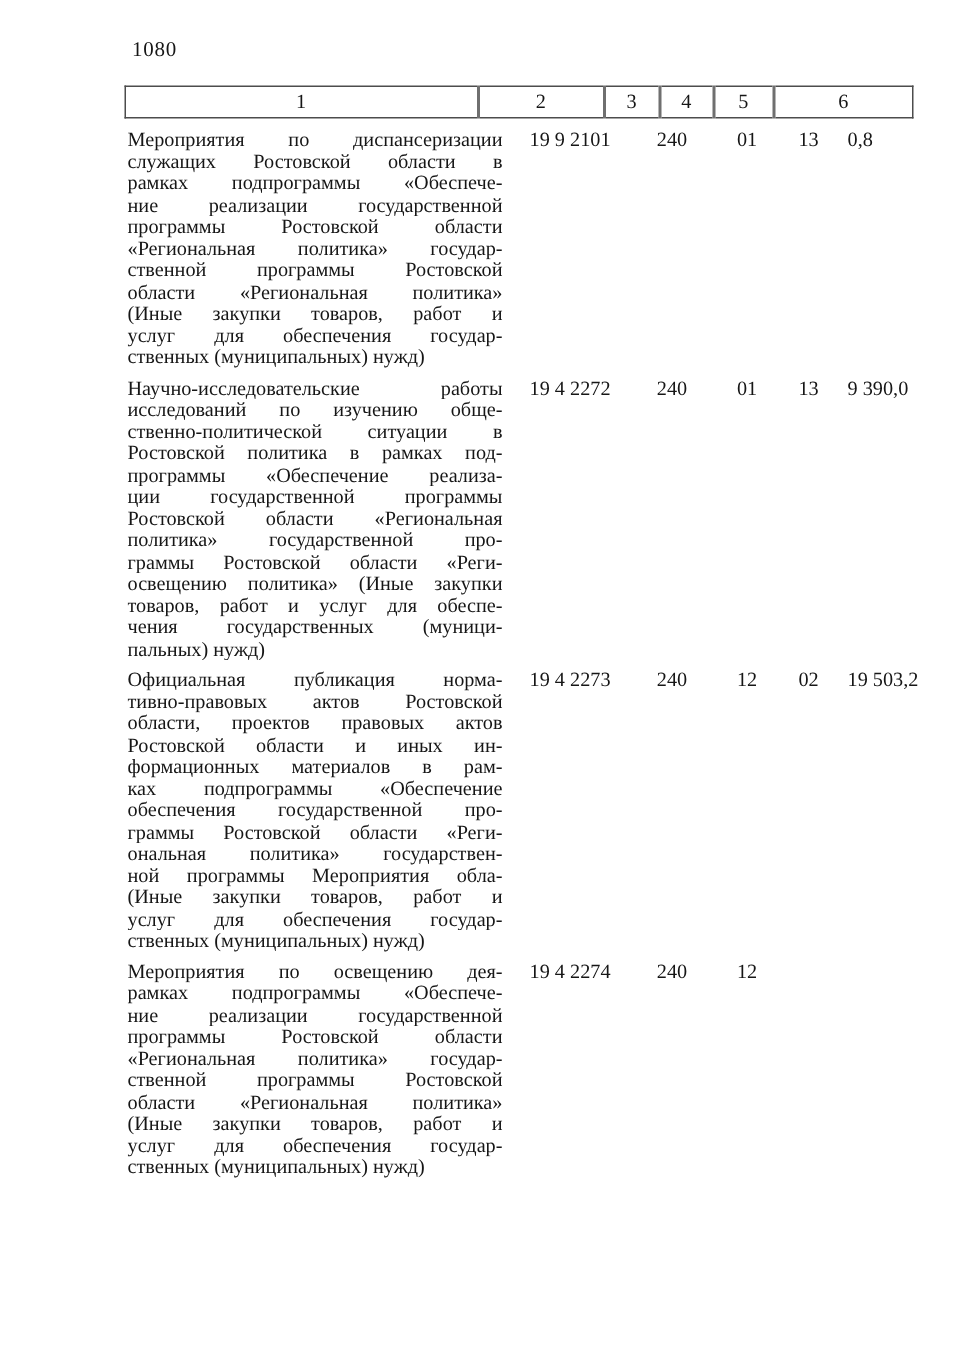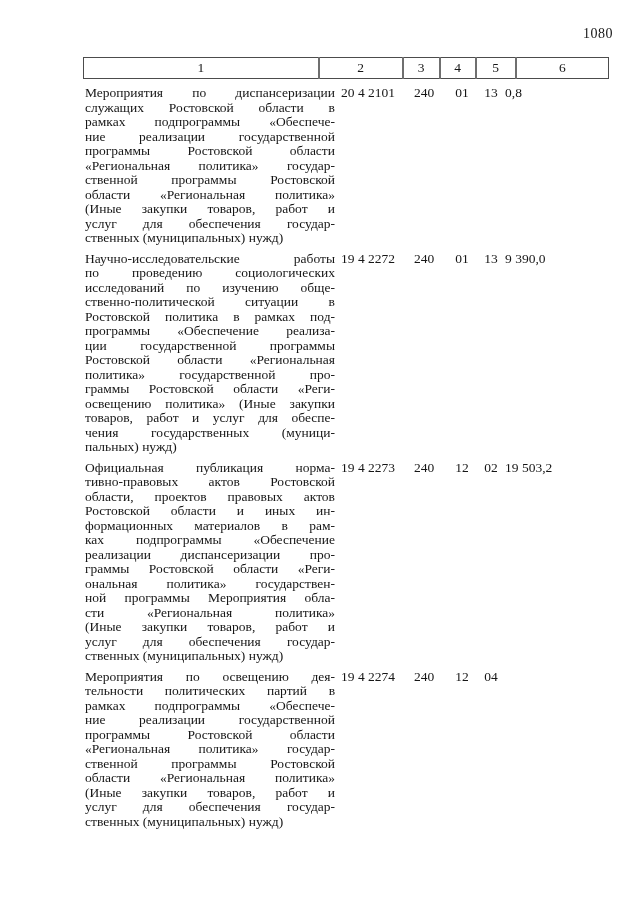--- a/index.html
+++ b/index.html
@@ -14,21 +14,21 @@
   }
   .page {
     position: relative;
     width: 640px;
     height: 905px;
   }
   .page-number {
     padding-top: 26px;
     width: 525px;
     margin-left: 88px;
-    text-align: right;
+    text-align: left;
     font-size: 14px;
     letter-spacing: 0.5px;
   }
   table.header-table {
     border-collapse: collapse;
     table-layout: fixed;
     width: 525px;
     margin: 15px 0 0 83px;
   }
   table.header-table td {
@@ -47,20 +47,21 @@
   .rows {
     margin-left: 85px;
     margin-top: 7px;
   }
   .row {
     display: grid;
     grid-template-columns: 250px 66px 46px 30px 28px 103px;
     margin-bottom: 6px;
     font-size: 13.5px;
     line-height: 14.5px;
+    gap: 12px;
   }
   .cell { padding: 0; }
   .c2, .c3, .c4, .c5 { text-align: center; }
   .c6 { text-align: left; }
   .jline {
     text-align: justify;
     text-align-last: justify;
     white-space: normal;
     overflow: hidden;
   }
@@ -102,31 +103,30 @@
           <div class="jline">рамках подпрограммы «Обеспече-</div>
           <div class="jline">ние реализации государственной</div>
           <div class="jline">программы Ростовской области</div>
           <div class="jline">«Региональная политика» государ-</div>
           <div class="jline">ственной программы Ростовской</div>
           <div class="jline">области «Региональная политика»</div>
           <div class="jline">(Иные закупки товаров, работ и</div>
           <div class="jline">услуг для обеспечения государ-</div>
           <div class="jline last">ственных (муниципальных) нужд)</div>
         </div>
-      <div class="cell c2">20 4 2101</div>
+      <div class="cell c2">19 9 2101</div>
       <div class="cell c3">240</div>
       <div class="cell c4">01</div>
       <div class="cell c5">13</div>
       <div class="cell c6">0,8</div>
     </div>
 
     <div class="row">
       <div class="cell c1">
           <div class="jline">Научно-исследовательские работы</div>
-          <div class="jline">по проведению социологических</div>
           <div class="jline">исследований по изучению обще-</div>
           <div class="jline">ственно-политической ситуации в</div>
           <div class="jline">Ростовской политика в рамках под-</div>
           <div class="jline">программы «Обеспечение реализа-</div>
           <div class="jline">ции государственной программы</div>
           <div class="jline">Ростовской области «Региональная</div>
           <div class="jline">политика» государственной про-</div>
           <div class="jline">граммы Ростовской области «Реги-</div>
           <div class="jline">освещению политика» (Иные закупки</div>
           <div class="jline">товаров, работ и услуг для обеспе-</div>
@@ -141,50 +141,47 @@
     </div>
 
     <div class="row">
       <div class="cell c1">
           <div class="jline">Официальная публикация норма-</div>
           <div class="jline">тивно-правовых актов Ростовской</div>
           <div class="jline">области, проектов правовых актов</div>
           <div class="jline">Ростовской области и иных ин-</div>
           <div class="jline">формационных материалов в рам-</div>
           <div class="jline">ках подпрограммы «Обеспечение</div>
-          <div class="jline">реализации диспансеризации про-</div>
+          <div class="jline">обеспечения государственной про-</div>
           <div class="jline">граммы Ростовской области «Реги-</div>
           <div class="jline">ональная политика» государствен-</div>
           <div class="jline">ной программы Мероприятия обла-</div>
-          <div class="jline">сти «Региональная политика»</div>
           <div class="jline">(Иные закупки товаров, работ и</div>
           <div class="jline">услуг для обеспечения государ-</div>
           <div class="jline last">ственных (муниципальных) нужд)</div>
         </div>
       <div class="cell c2">19 4 2273</div>
       <div class="cell c3">240</div>
       <div class="cell c4">12</div>
       <div class="cell c5">02</div>
       <div class="cell c6">19 503,2</div>
     </div>
 
     <div class="row">
       <div class="cell c1">
           <div class="jline">Мероприятия по освещению дея-</div>
-          <div class="jline">тельности политических партий в</div>
           <div class="jline">рамках подпрограммы «Обеспече-</div>
           <div class="jline">ние реализации государственной</div>
           <div class="jline">программы Ростовской области</div>
           <div class="jline">«Региональная политика» государ-</div>
           <div class="jline">ственной программы Ростовской</div>
           <div class="jline">области «Региональная политика»</div>
           <div class="jline">(Иные закупки товаров, работ и</div>
           <div class="jline">услуг для обеспечения государ-</div>
           <div class="jline last">ственных (муниципальных) нужд)</div>
         </div>
       <div class="cell c2">19 4 2274</div>
       <div class="cell c3">240</div>
       <div class="cell c4">12</div>
-      <div class="cell c5">04</div>
     </div>
   </div>
 
 </div>
 
 </body></html>

